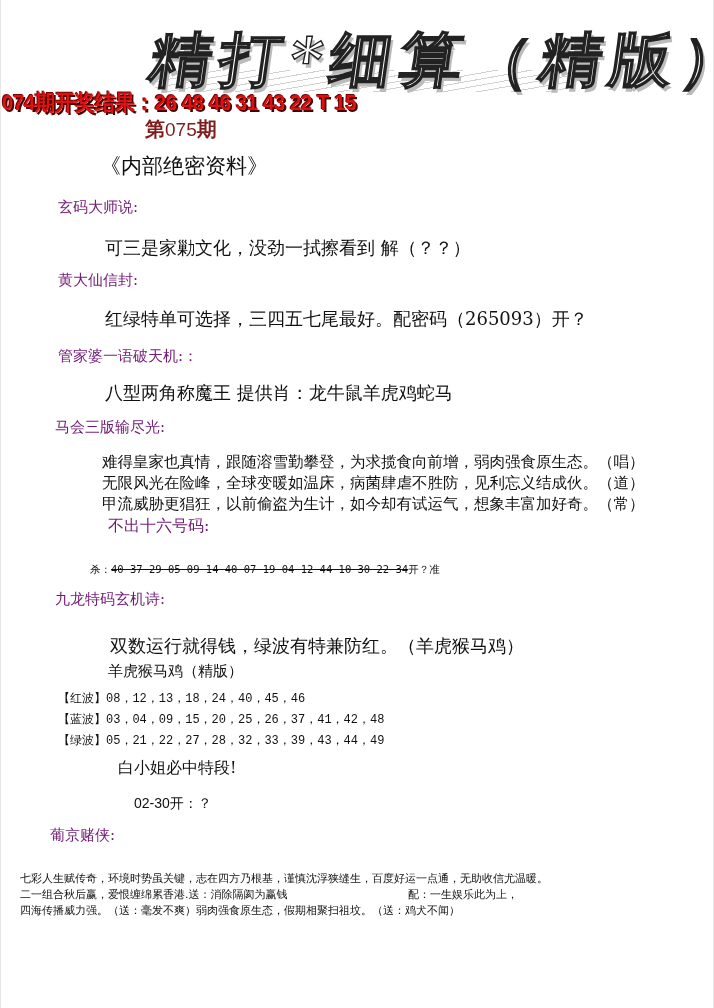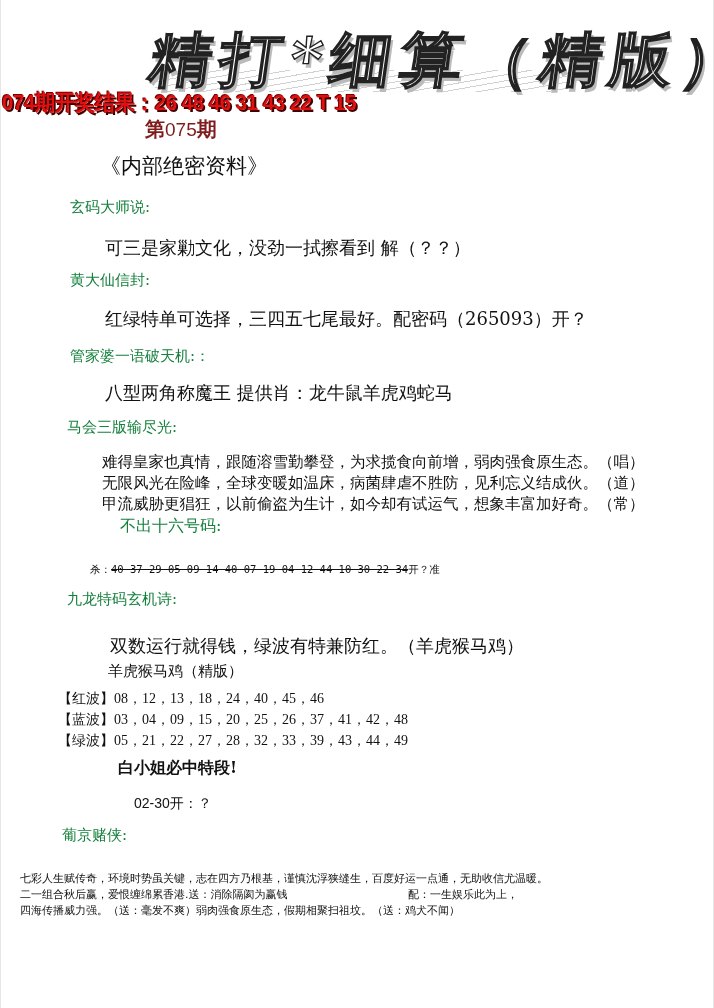--- a/index.html
+++ b/index.html
@@ -10,26 +10,26 @@
   .banner { left:150px; top:18px; font-size:62px; font-family:"DejaVu Serif", serif; color:#fff;
             -webkit-text-stroke:1.4px #222; letter-spacing:8px; transform:skewX(-8deg) scaleY(0.95); font-weight:bold;
             text-shadow: 3px 4px 0 #bbb; }
   .banner-shadow { left:155px; top:70px; width:420px; height:22px;
             background:repeating-linear-gradient(170deg, transparent 0 5px, #999 5px 6px); opacity:0.45; }
   .result { left:2px; top:88px; font-family:"Liberation Sans", sans-serif; font-weight:bold; font-size:22px;
             color:#e01010; letter-spacing:-0.5px; text-shadow: 2px 2px 0 #400, -1px -1px 0 #700; transform:scaleX(0.93); transform-origin:left; }
   .period { left:145px; top:116px; font-family:"Liberation Sans", sans-serif; font-size:20px; font-weight:bold; color:#7f1d1d; }
   .period .num { font-weight:normal; font-size:19px; }
   .h-title { left:100px; top:152px; font-size:21px; }
-  .label { font-size:15px; color:#15803d;margin-left:12px; }
+  .label { font-size:15px; color:#701a75; }
   .big { font-size:18px; }
   .poem { font-size:15.5px; line-height:21px; }
   .kill { left:90px; top:563px; font-family:"DejaVu Sans Mono", monospace; font-size:10.5px; }
   .kill .nums { text-decoration:line-through; }
-  .wave { font-size:14px; font-family:Liberation Serif, serif; }
+  .wave { font-size:12px; font-family:Liberation Mono, monospace; }
   .foot { font-family:"DejaVu Sans", sans-serif; font-size:11px; line-height:16px; }
 </style>
 </head>
 <body>
 
 <div class="frame"></div>
 
 <div class="abs banner-shadow"></div>
 <div class="abs banner">精打*细算（精版）</div>
 <div class="abs result">074期开奖结果：26 48 46 31 43 22 T 15</div>
@@ -57,21 +57,21 @@
 <div class="abs kill"><span>杀：</span><span class="nums">40 37 29 05 09 14 40 07 19 04 12 44 10 30 22 34</span><span>开？准</span></div>
 
 <div class="abs label" style="left:55px;top:590px;">九龙特码玄机诗:</div>
 <div class="abs big" style="left:110px;top:634px;">双数运行就得钱，绿波有特兼防红。（羊虎猴马鸡）</div>
 <div class="abs" style="left:108px;top:662px;font-size:15px;">羊虎猴马鸡（精版）</div>
 
 <div class="abs wave" style="left:58px;top:690px;"><span>【红波】</span><span>08，12，13，18，24，40，45，46</span></div>
 <div class="abs wave" style="left:58px;top:711px;"><span>【蓝波】</span><span>03，04，09，15，20，25，26，37，41，42，48</span></div>
 <div class="abs wave" style="left:58px;top:732px;"><span>【绿波】</span><span>05，21，22，27，28，32，33，39，43，44，49</span></div>
 
-<div class="abs" style="left:118px;top:758px;font-size:16px;font-weight:bold;">白小姐必中特段!</div>
+<div class="abs" style="left:118px;top:758px;font-size:16px;">白小姐必中特段!</div>
 <div class="abs" style="left:108px;top:795px;font-size:14px;font-family:'Liberation Sans',sans-serif;margin-left:26px;">02-30开：？</div>
 
 <div class="abs label" style="left:50px;top:826px;">葡京赌侠:</div>
 
 <div class="abs foot" style="left:20px;top:871px;">七彩人生赋传奇，环境时势虽关键，志在四方乃根基，谨慎沈浮狭缝生，百度好运一点通，无助收信尤温暖。</div>
 <div class="abs foot" style="left:20px;top:887px;">二一组合秋后赢，爱恨缠绵累香港.送：消除隔阂为赢钱</div>
 <div class="abs foot" style="left:408px;top:887px;">配：一生娱乐此为上，</div>
 <div class="abs foot" style="left:20px;top:903px;">四海传播威力强。（送：毫发不爽）弱肉强食原生态，假期相聚扫祖坟。（送：鸡犬不闻）</div>
 
 </body></html>

